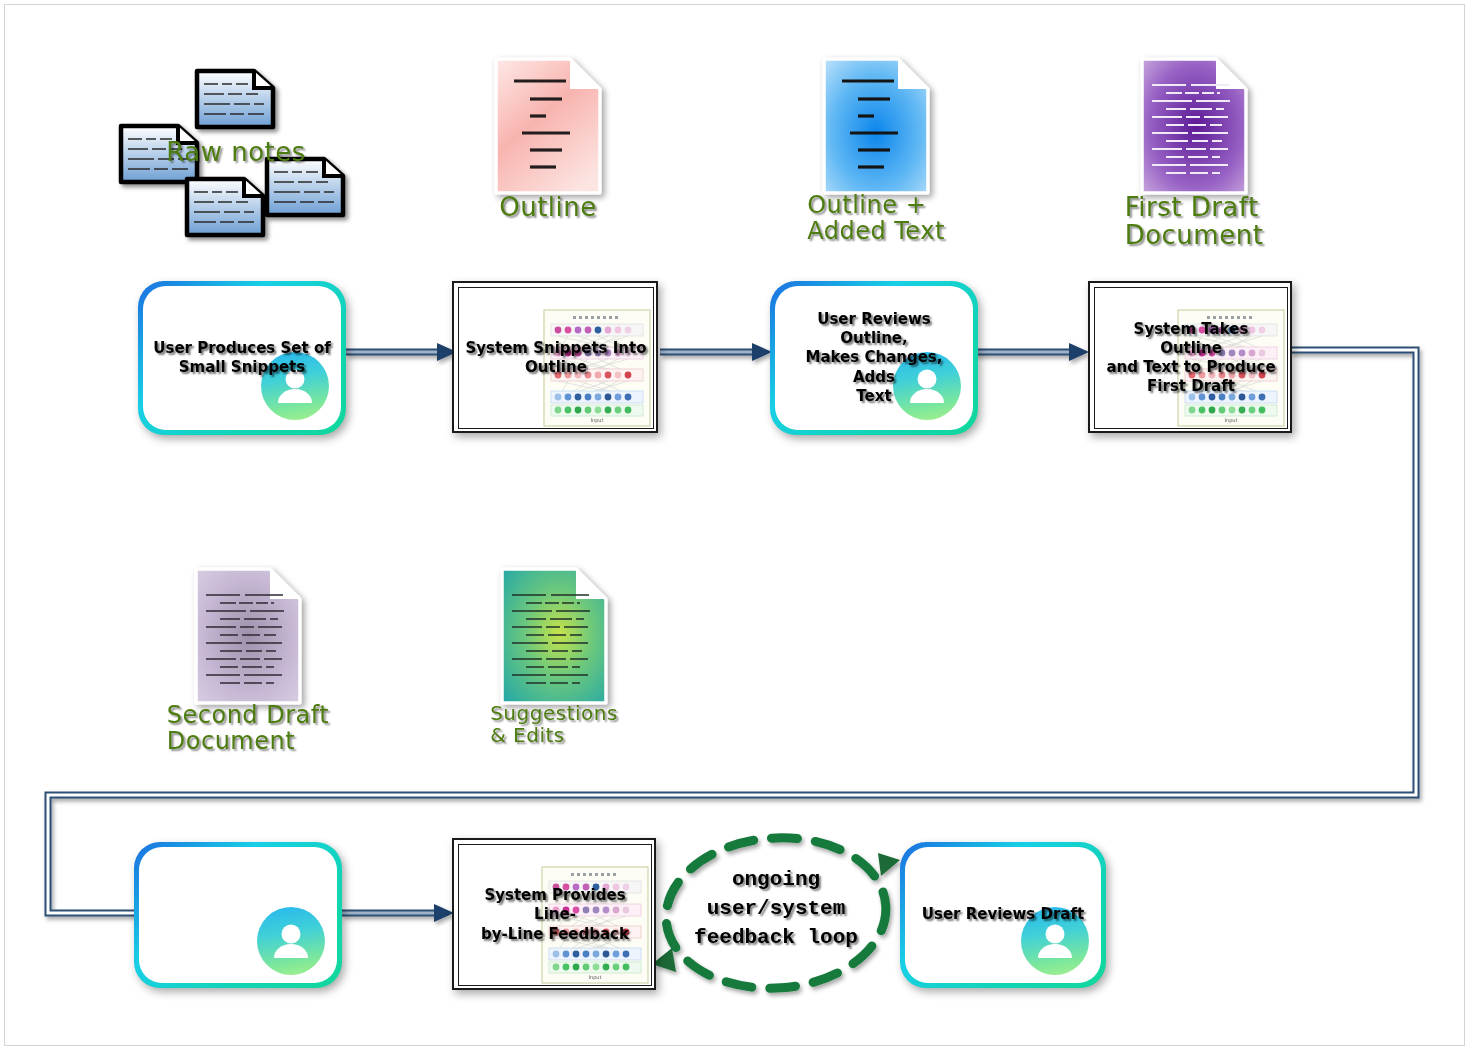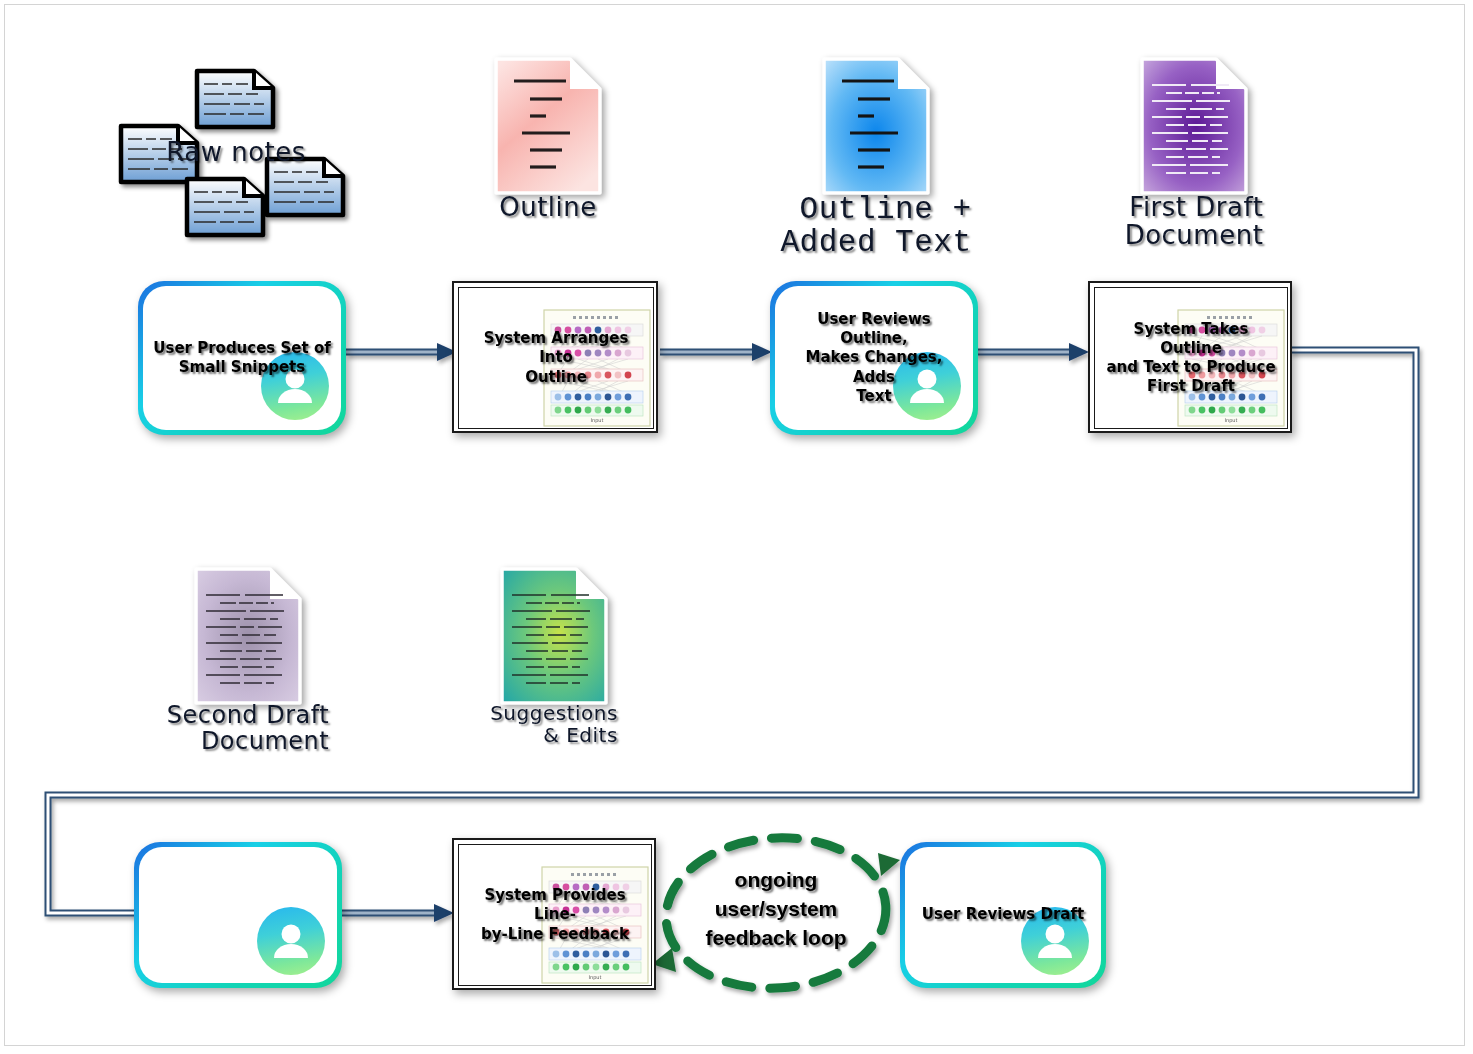--- a/index.html
+++ b/index.html
@@ -22,24 +22,24 @@
   
   .doc-wrap{position:absolute;}
   .doc-icon{
     position:relative;
     filter:drop-shadow(3px 3px 3px rgba(0,0,0,.35));
   }
   .doc-caption{
     position:absolute;
     left:50%;transform:translateX(-50%);
     white-space:pre;
-    text-align:right;
+    text-align:left;
     font-family:"DejaVu Sans", sans-serif;
     font-weight:400;
-    color:#0f172a;
+    color:#4d7c0f;
     letter-spacing:.5px;
     text-shadow:2px 2px 2px rgba(0,0,0,.45);
     line-height:1.08;
   }
 
   
   .note-icon{
     position:absolute;
     filter:drop-shadow(3px 3px 2px rgba(0,0,0,.45));
   }
@@ -109,21 +109,21 @@
     text-shadow:2px 2px 2px rgba(0,0,0,.55);
     padding:0 6px;
     white-space:pre-line;
   }
   .nn-thumb{position:absolute;z-index:2;}
 
   
   .loop-label{
     position:absolute;
     text-align:center;
-    font-family:Liberation Sans, sans-serif;
+    font-family:Liberation Mono, monospace;
     font-weight:bold;
     font-size:21px;
     line-height:1.38;
     color:#000;
     text-shadow:2px 2px 2px rgba(0,0,0,.5);
     white-space:pre-line;
     z-index:6;
   }
 
   svg.layer{position:absolute;left:0;top:0;width:1473px;height:1054px;overflow:visible;pointer-events:none;}
@@ -286,21 +286,21 @@
       <path d="M78,4 L78,34 L108,34 Z" fill="#ffffff"></path>
       <g stroke="#141414" stroke-width="3.2">
         <path d="M22,26 h52"></path>
         <path d="M38,44 h32"></path>
         <path d="M38,61 h16"></path>
         <path d="M30,78 h48"></path>
         <path d="M38,95 h32"></path>
         <path d="M38,112 h26"></path>
       </g>
     </svg>
-    <div class="doc-caption" style="top:138px;font-size:31px;font-family:Liberation Mono, monospace;">Outline +
+    <div class="doc-caption" style="top:138px;font-size:24px;">Outline +
 Added Text</div>
   </div>
 
   <div class="doc-wrap" style="left:1138px;top:55px;">
     <svg class="doc-icon" width="112" height="142" viewBox="0 0 112 142">
       <defs>
         <radialGradient id="gradPurpleDoc" cx="0.52" cy="0.5" r="0.75">
           <stop offset="0%" stop-color="#5d1a96"></stop>
           <stop offset="60%" stop-color="#9761c4"></stop>
           <stop offset="100%" stop-color="#cdb0e0"></stop>
@@ -470,21 +470,21 @@
             <circle cx="25" cy="101" r="3.4" fill="#49c263"></circle>
           <circle cx="35" cy="101" r="3.4" fill="#2ea84a"></circle>
             <circle cx="45" cy="101" r="3.4" fill="#62cb74"></circle>
           <circle cx="55" cy="101" r="3.4" fill="#8ddd99"></circle>
             <circle cx="65" cy="101" r="3.4" fill="#35ad51"></circle>
           <circle cx="75" cy="101" r="3.4" fill="#6bcf7c"></circle>
             <circle cx="85" cy="101" r="3.4" fill="#44bd5e"></circle>
         </g>
         <text x="54" y="113" font-family="DejaVu Sans, sans-serif" font-size="5" fill="#555" text-anchor="middle">Input</text>
       </svg>
-      <div class="sys-box-label">System Arranges Into
+      <div class="sys-box-label">System Snippets Into
 Outline</div>
     </div>
   </div>
 
   <div class="user-box" style="left:770px;top:281px;width:208px;height:154px;
               background:linear-gradient(135deg,#1b6fe0 0%,#18cfe6 35%,#11d4b4 70%,#12d79b 100%);">
     <div class="user-box-inner">
       <div class="avatar" style="right:12px;bottom:10px;width:68px;height:68px;">
         <svg viewBox="0 0 68 68">
             <circle cx="34" cy="27" r="9.5" fill="#fff"></circle>

